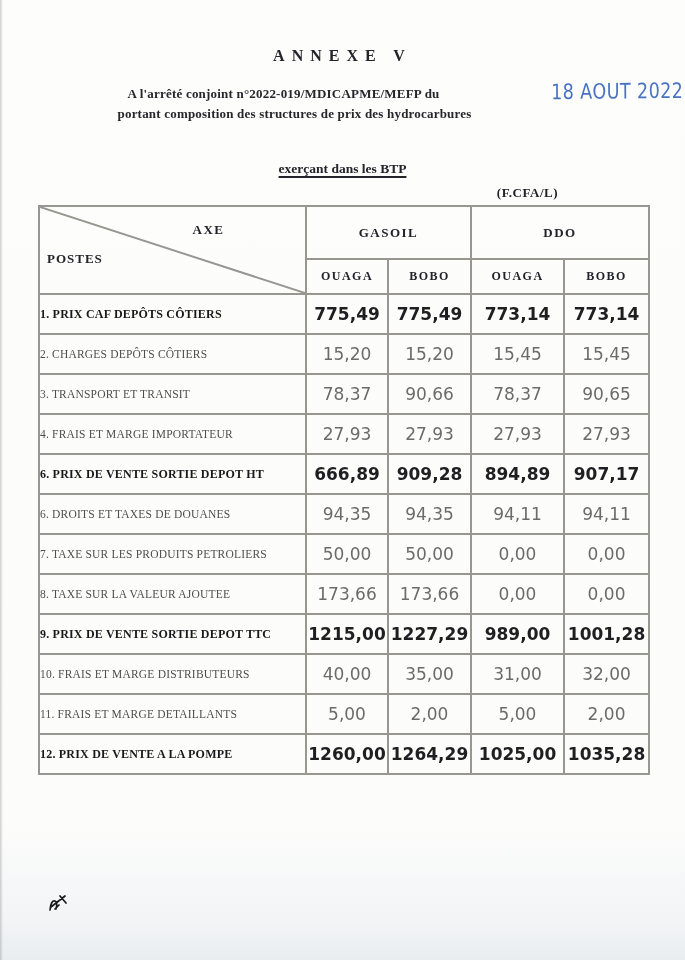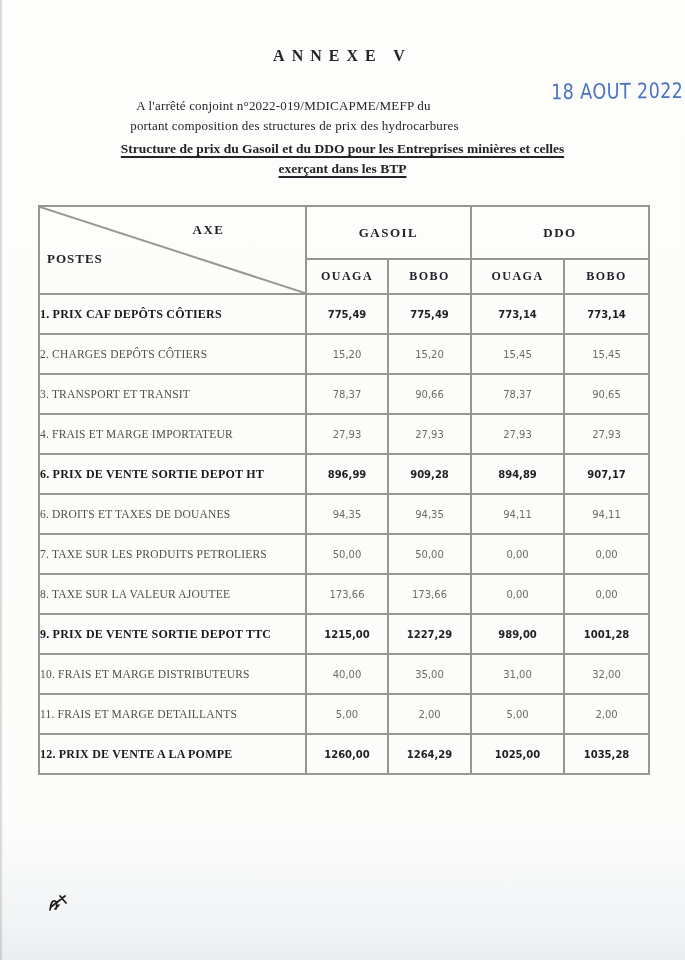--- a/index.html
+++ b/index.html
@@ -15,22 +15,22 @@
     content:"";position:absolute;left:0;top:0;bottom:0;width:3px;
     background:linear-gradient(90deg,rgba(120,120,120,.35),rgba(120,120,120,0));
   }
 
   .annex-title{
     position:absolute;top:47px;left:0;width:100%;
     text-align:center;font-weight:bold;font-size:16px;letter-spacing:7px;
     color:#24242a;
   }
   .decree{
-    position:absolute;top:96px;left:0;width:100%;
-    text-align:center;font-weight:normal;font-size:13px;line-height:20px;
+    position:absolute;top:84px;left:0;width:100%;
+    text-align:center;font-weight:bold;font-size:13px;line-height:20px;
     color:#26262c;letter-spacing:.2px;
   }
   .decree .line1{display:block;margin-right:118px;}
   .decree .line2{display:block;margin-right:96px;}
   .stamp{
     position:absolute;top:79px;left:551px;
     font-family:"DejaVu Sans","Liberation Sans",sans-serif;
     font-size:19px;font-weight:500;color:#4a72c2;letter-spacing:.5px;
     transform:scaleY(1.12) scaleX(.92) rotate(-.5deg);transform-origin:left top;
     white-space:nowrap;
@@ -84,45 +84,46 @@
   th.sub{font-size:12px;}
 
   td.lbl{
     text-align:left;padding-left:8px;
     font-size:11.5px;letter-spacing:.2px;color:#4e4e4a;
     font-weight:normal;
   }
   td.val{
     text-align:center;
     font-family:"DejaVu Sans","Liberation Sans",sans-serif;
-    font-size:10px;color:#6b6b67;margin-left:44px;
+    font-size:17px;color:#6b6b67;margin-left:44px;
   }
   tr.strong td.lbl{font-weight:bold;color:#19191c;font-size:12px;}
   tr.strong td.val{font-weight:bold;color:#1f1f22;}
 
   .paraph{position:absolute;left:46px;top:892px;}
 </style>
 </head>
 <body>
 
 <div class="sheet">
 
   <div class="annex-title">ANNEXE V</div>
 
   <div class="decree">
     <span class="line1">A l'arrêté conjoint n°2022-019/MDICAPME/MEFP du</span>
     <span class="line2">portant composition des structures de prix des hydrocarbures</span>
   </div>
   <div class="stamp">18 AOUT 2022</div>
 
   <div class="doc-title">
-    <span class="u">Structure de prix du Gasoil et du DDO pour les Entreprises minières et celles</span><br>
+    <br>
     <span class="u">exerçant dans les BTP</span>
   </div>
 
+  <div class="unit-label">(F.CFA/L)</div>
 
   <table class="price">
     <colgroup>
       <col class="c-label">
         <col class="c1">
         <col class="c2">
         <col class="c3">
         <col class="c4">
     </colgroup>
     <thead>
@@ -168,21 +169,21 @@
       </tr>
       <tr class="data">
         <td class="lbl">4. FRAIS ET MARGE IMPORTATEUR</td>
         <td class="val">27,93</td>
         <td class="val">27,93</td>
         <td class="val">27,93</td>
         <td class="val">27,93</td>
       </tr>
       <tr class="data strong">
         <td class="lbl">6. PRIX DE VENTE SORTIE DEPOT HT</td>
-        <td class="val">896,99</td>
+        <td class="val">666,89</td>
         <td class="val">909,28</td>
         <td class="val">894,89</td>
         <td class="val">907,17</td>
       </tr>
       <tr class="data">
         <td class="lbl">6. DROITS ET TAXES DE DOUANES</td>
         <td class="val">94,35</td>
         <td class="val">94,35</td>
         <td class="val">94,11</td>
         <td class="val">94,11</td>

